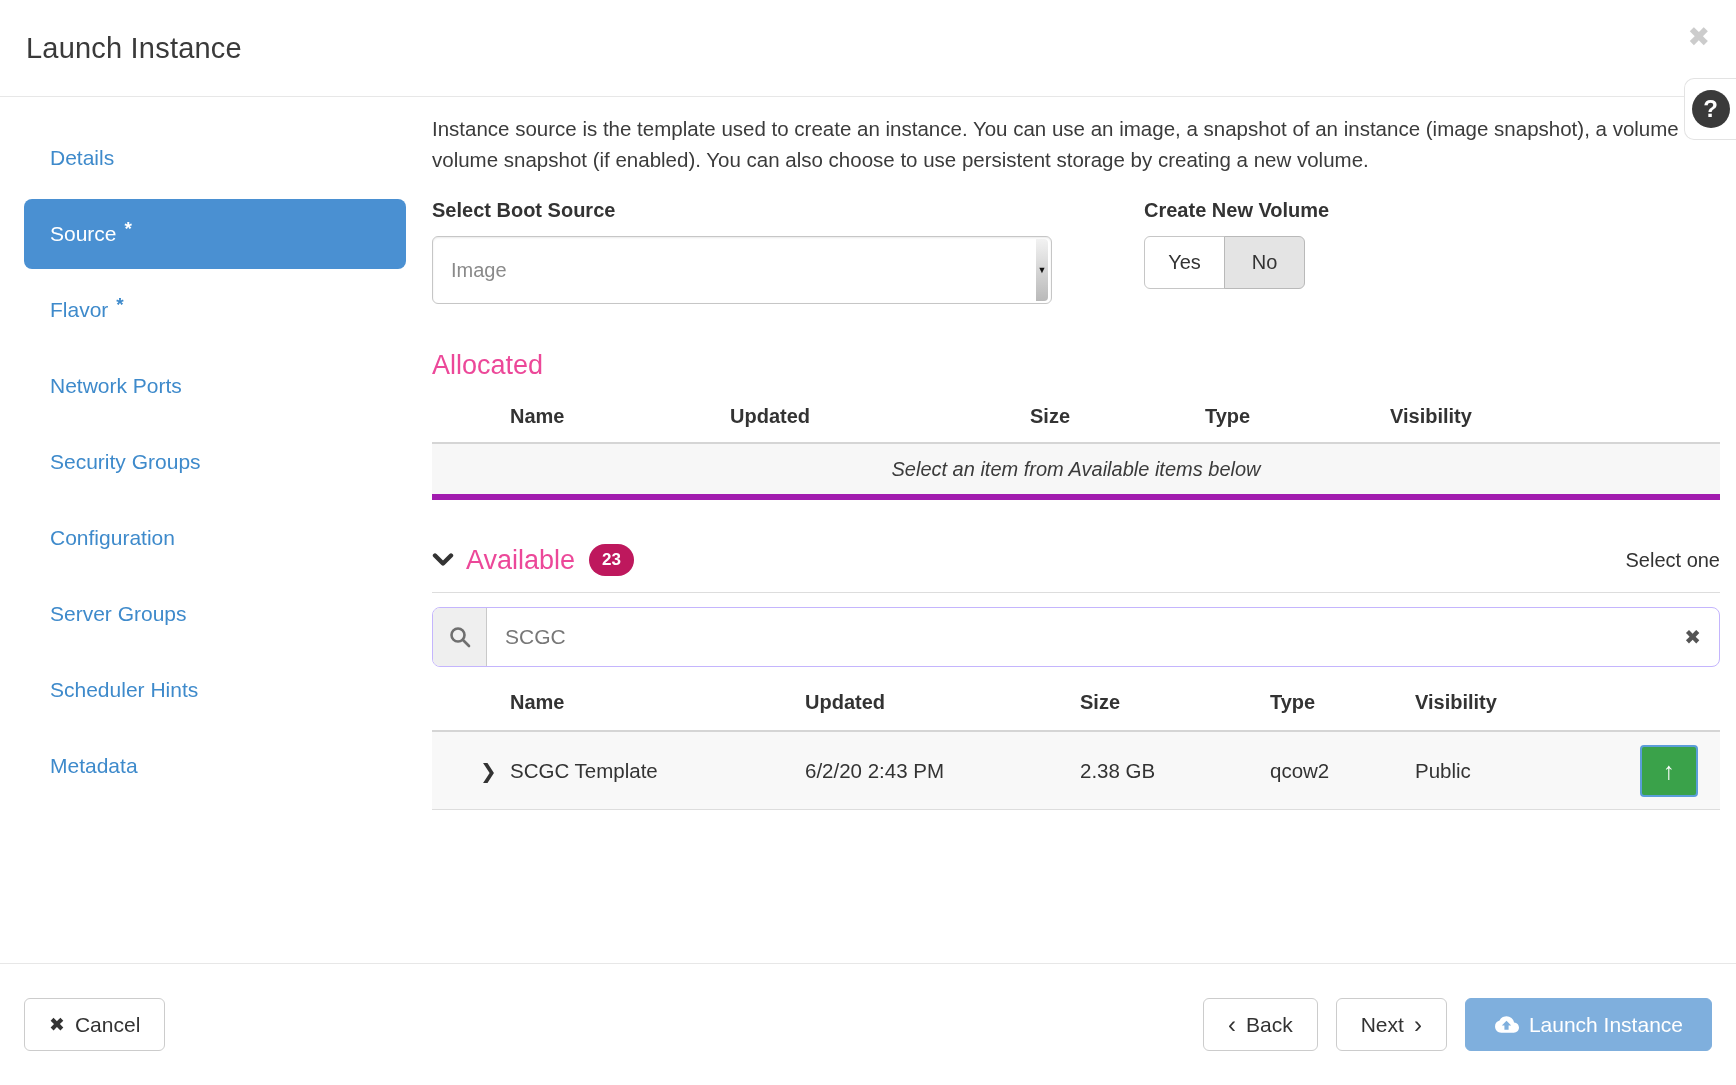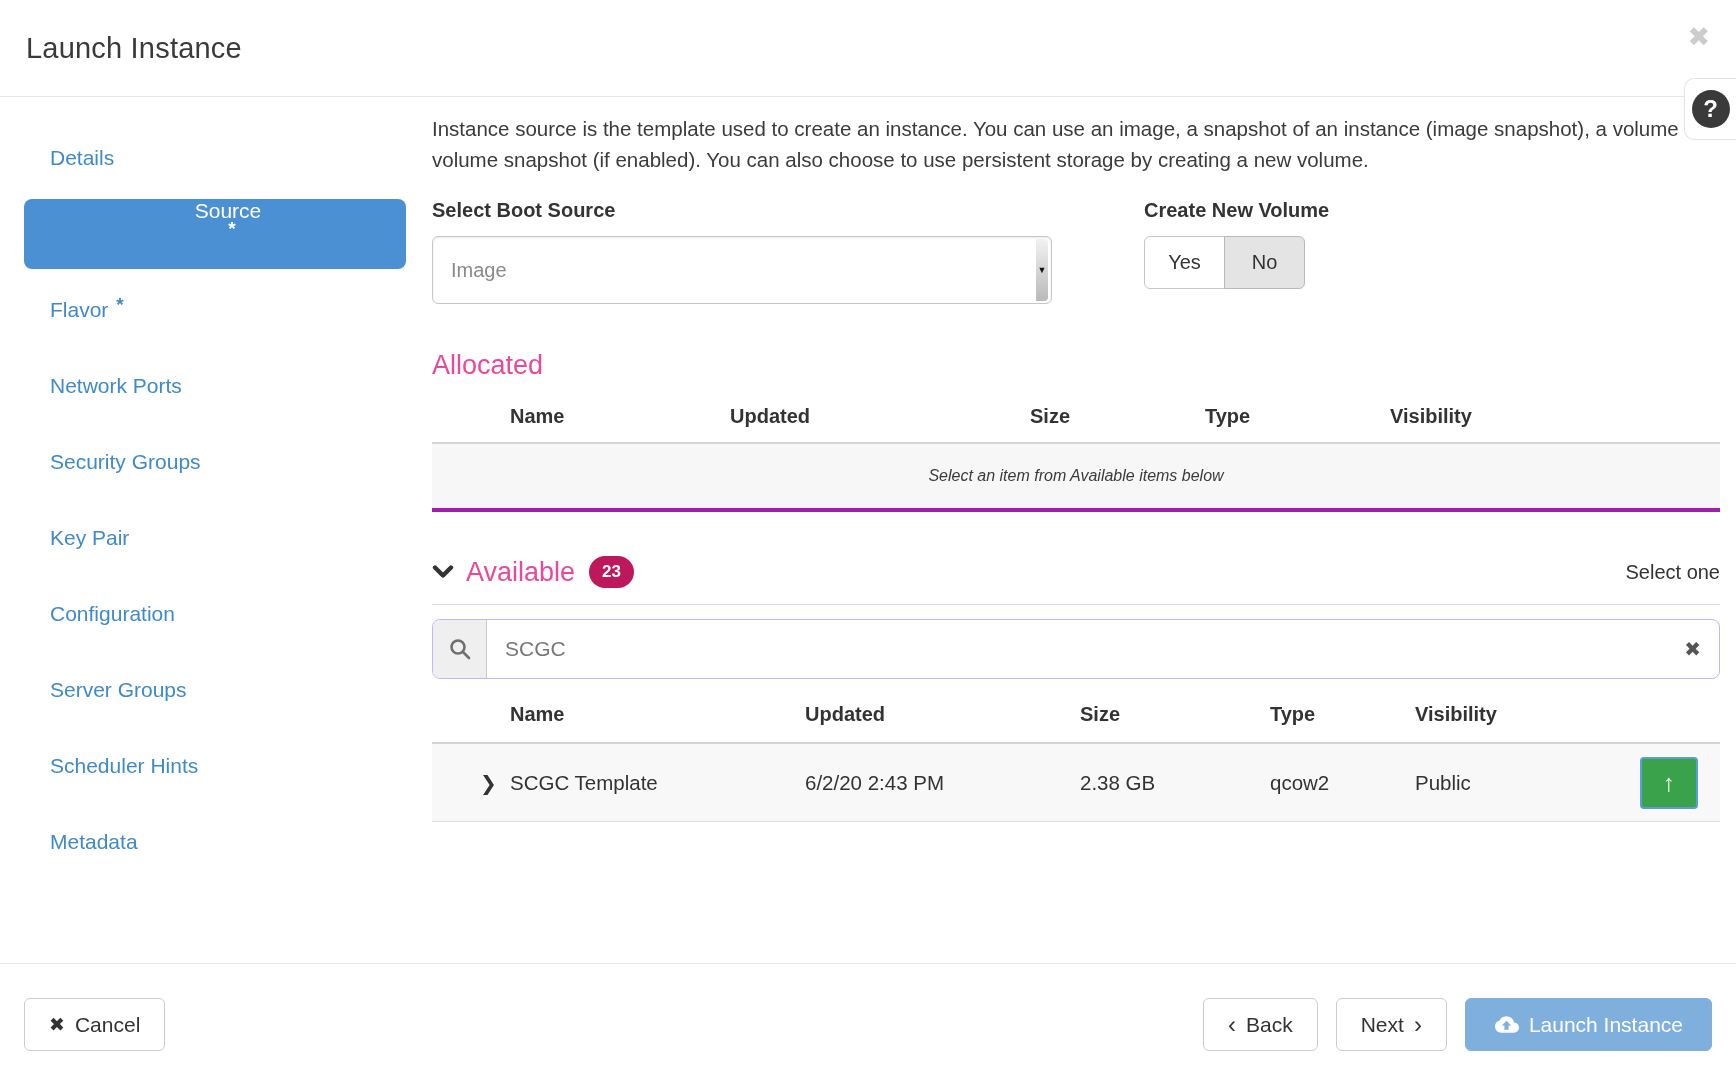--- a/index.html
+++ b/index.html
@@ -22,21 +22,21 @@
                  display:flex; align-items:center; justify-content:center; font-size:24px; font-weight:bold; }
 
   
   .bd { flex:1 1 auto; display:flex; overflow:hidden; }
 
   
   .nav { width:406px; flex:0 0 406px; padding-top:26px; }
   .nav-item { height:70px; margin:0 0 6px 24px; display:flex; align-items:center; padding-left:26px;
               font-size:21px; color:#3e8acb; border-radius:8px; cursor:pointer; }
   .nav-item .star { font-weight:bold; margin-left:8px; transform:translateY(-5px); font-size:19px; }
-  .nav-item.active { background:#4a90d2; color:#fff;flex-direction:column; }
+  .nav-item.active { background:#4a90d2; color:#fff; }
 
   
   .main { flex:1 1 auto; padding:16px 16px 0 26px; overflow:hidden; }
 
   .desc { font-size:20.5px; line-height:31px; color:#3b3b3b; max-width:1295px; }
 
   .boot-row { display:flex; gap:92px; margin-top:24px; }
   .field-label { font-size:20px; font-weight:bold; color:#333; }
   .select-box { position:relative; width:620px; height:68px; margin-top:14px; background:#fff;
                 border:1px solid #c6c6c6; border-radius:6px; box-shadow:inset 0 1px 2px rgba(0,0,0,.09);
@@ -51,23 +51,23 @@
   .tg-btn.first { border-radius:6px 0 0 6px; }
   .tg-btn.last  { border-radius:0 6px 6px 0; margin-left:-1px; }
   .tg-btn.selected { background:#e4e4e4; border-color:#b9b9b9; }
 
   .sec-title { font-size:27px; font-weight:400; color:#ec4899; }
   .alloc-title { margin-top:46px; }
 
   
   .alloc-head { display:grid; grid-template-columns:78px 220px 300px 175px 185px 1fr;
                 margin-top:16px; padding:8px 0 14px; font-size:20px; font-weight:bold; border-bottom:2px solid #d5d5d5; }
-  .alloc-empty { height:68px; background:#f7f7f7; border-bottom:4px solid #a21caf;
+  .alloc-empty { height:56px; background:#f7f7f7; border-bottom:6px solid #a21caf;
                  display:flex; align-items:center; justify-content:center;
-                 font-style:italic; font-size:16px; color:#3b3b3b; }
+                 font-style:italic; font-size:20px; color:#3b3b3b; }
 
   
   .avail-bar { display:flex; align-items:center; margin-top:44px; padding-bottom:16px; border-bottom:1px solid #ddd; }
   .chev-down { margin-right:12px; display:flex; cursor:pointer; }
   .badge { margin-left:14px; background:#be185d; color:#fff; font-size:17px; font-weight:bold;
            padding:6px 13px; border-radius:999px; }
   .avail-spacer { flex:1; }
   .select-one { font-size:20px; color:#333; }
 
   
@@ -125,23 +125,20 @@
       </div>
       <div class="nav-item">
         <span>Flavor</span>
         <span class="star">*</span>
       </div>
       <div class="nav-item">
         <span>Network Ports</span>
       </div>
       <div class="nav-item">
         <span>Security Groups</span>
-      </div>
-      <div class="nav-item">
-        <span>Key Pair</span>
       </div>
       <div class="nav-item">
         <span>Configuration</span>
       </div>
       <div class="nav-item">
         <span>Server Groups</span>
       </div>
       <div class="nav-item">
         <span>Scheduler Hints</span>
       </div>

